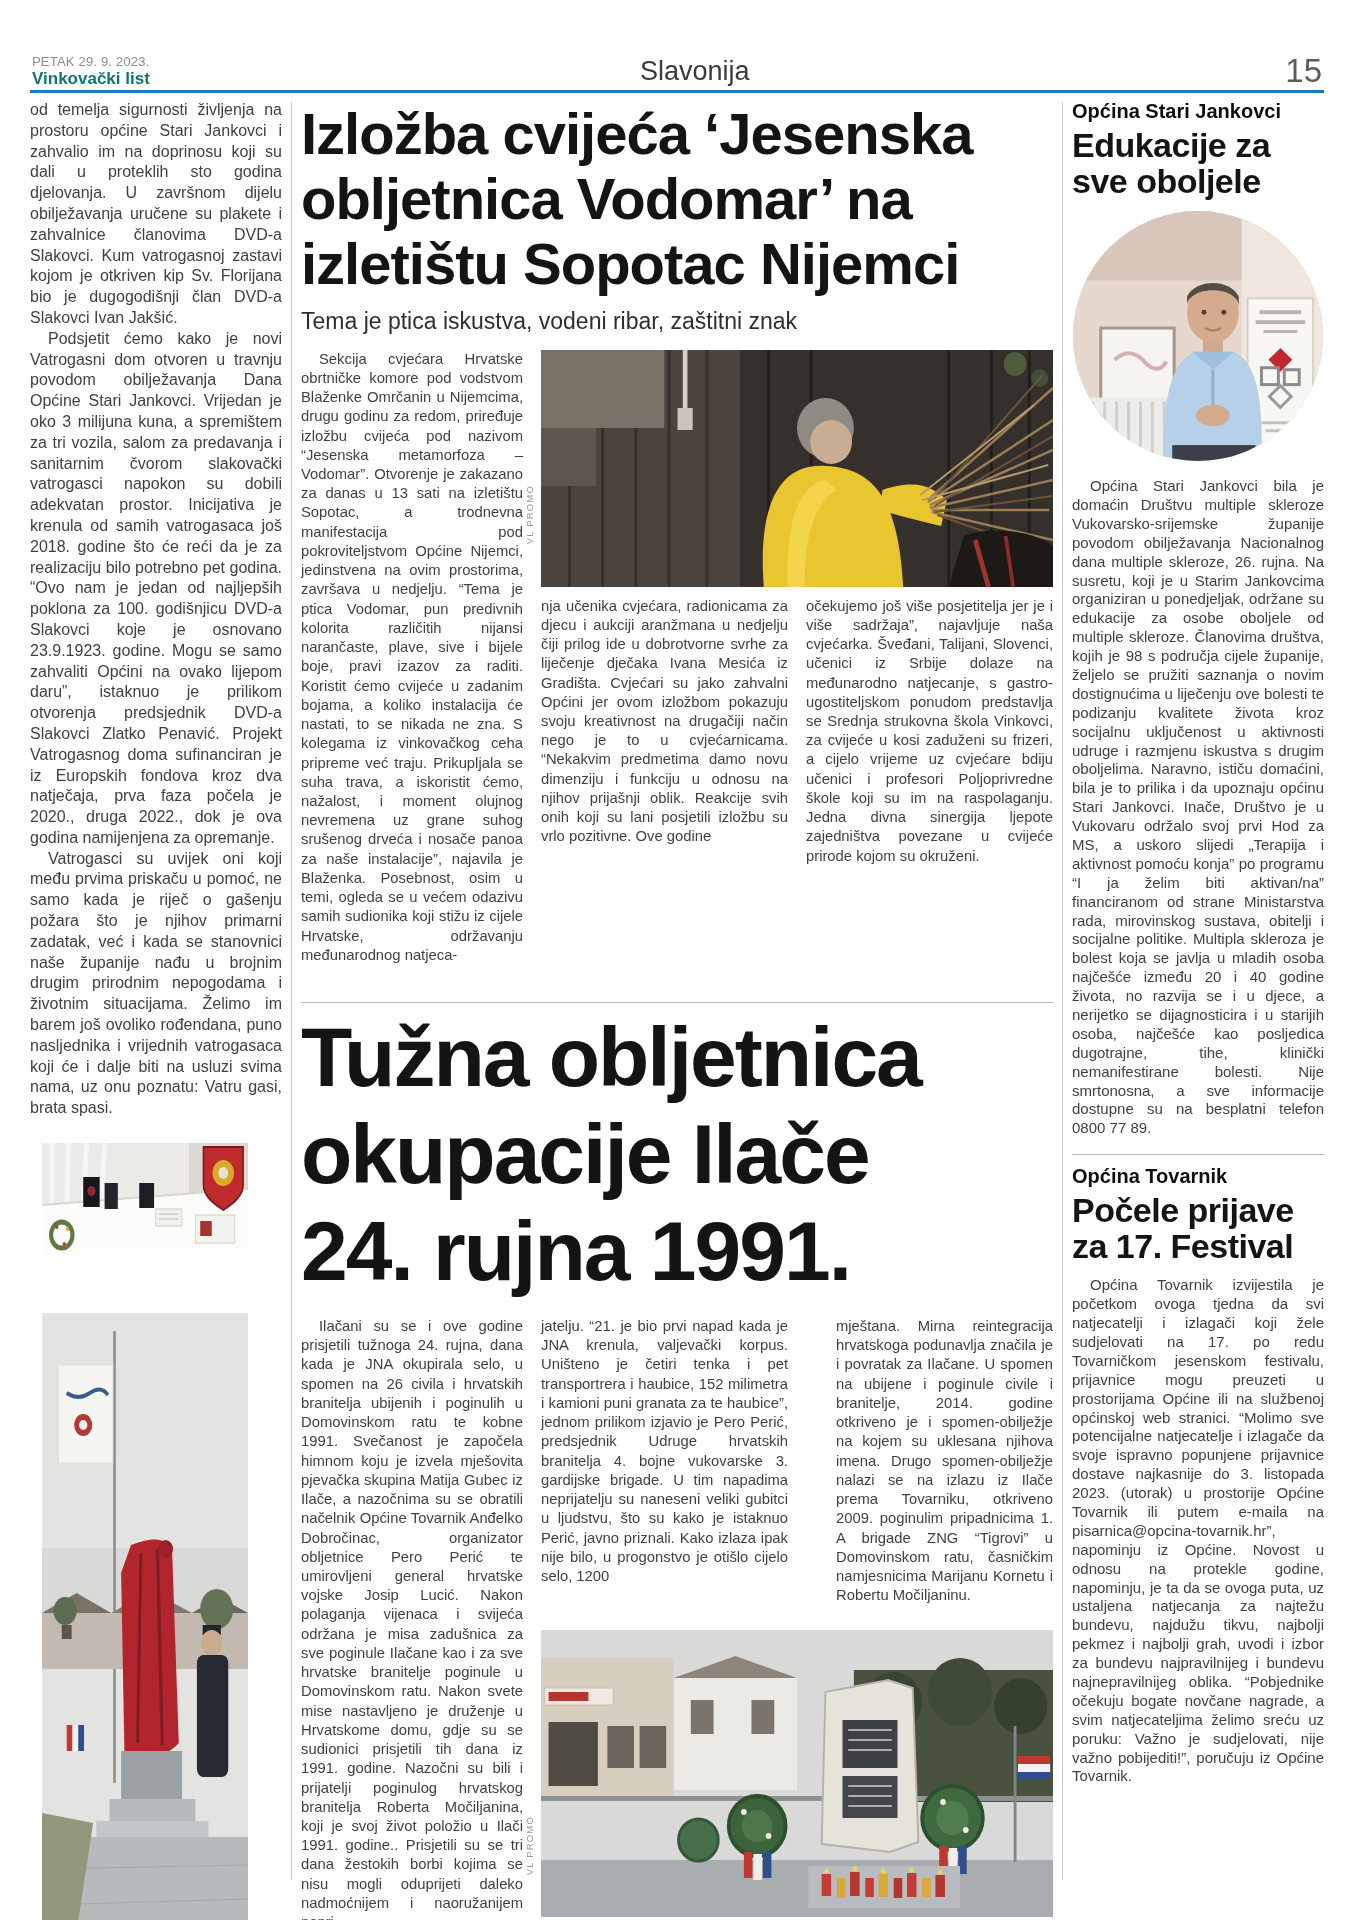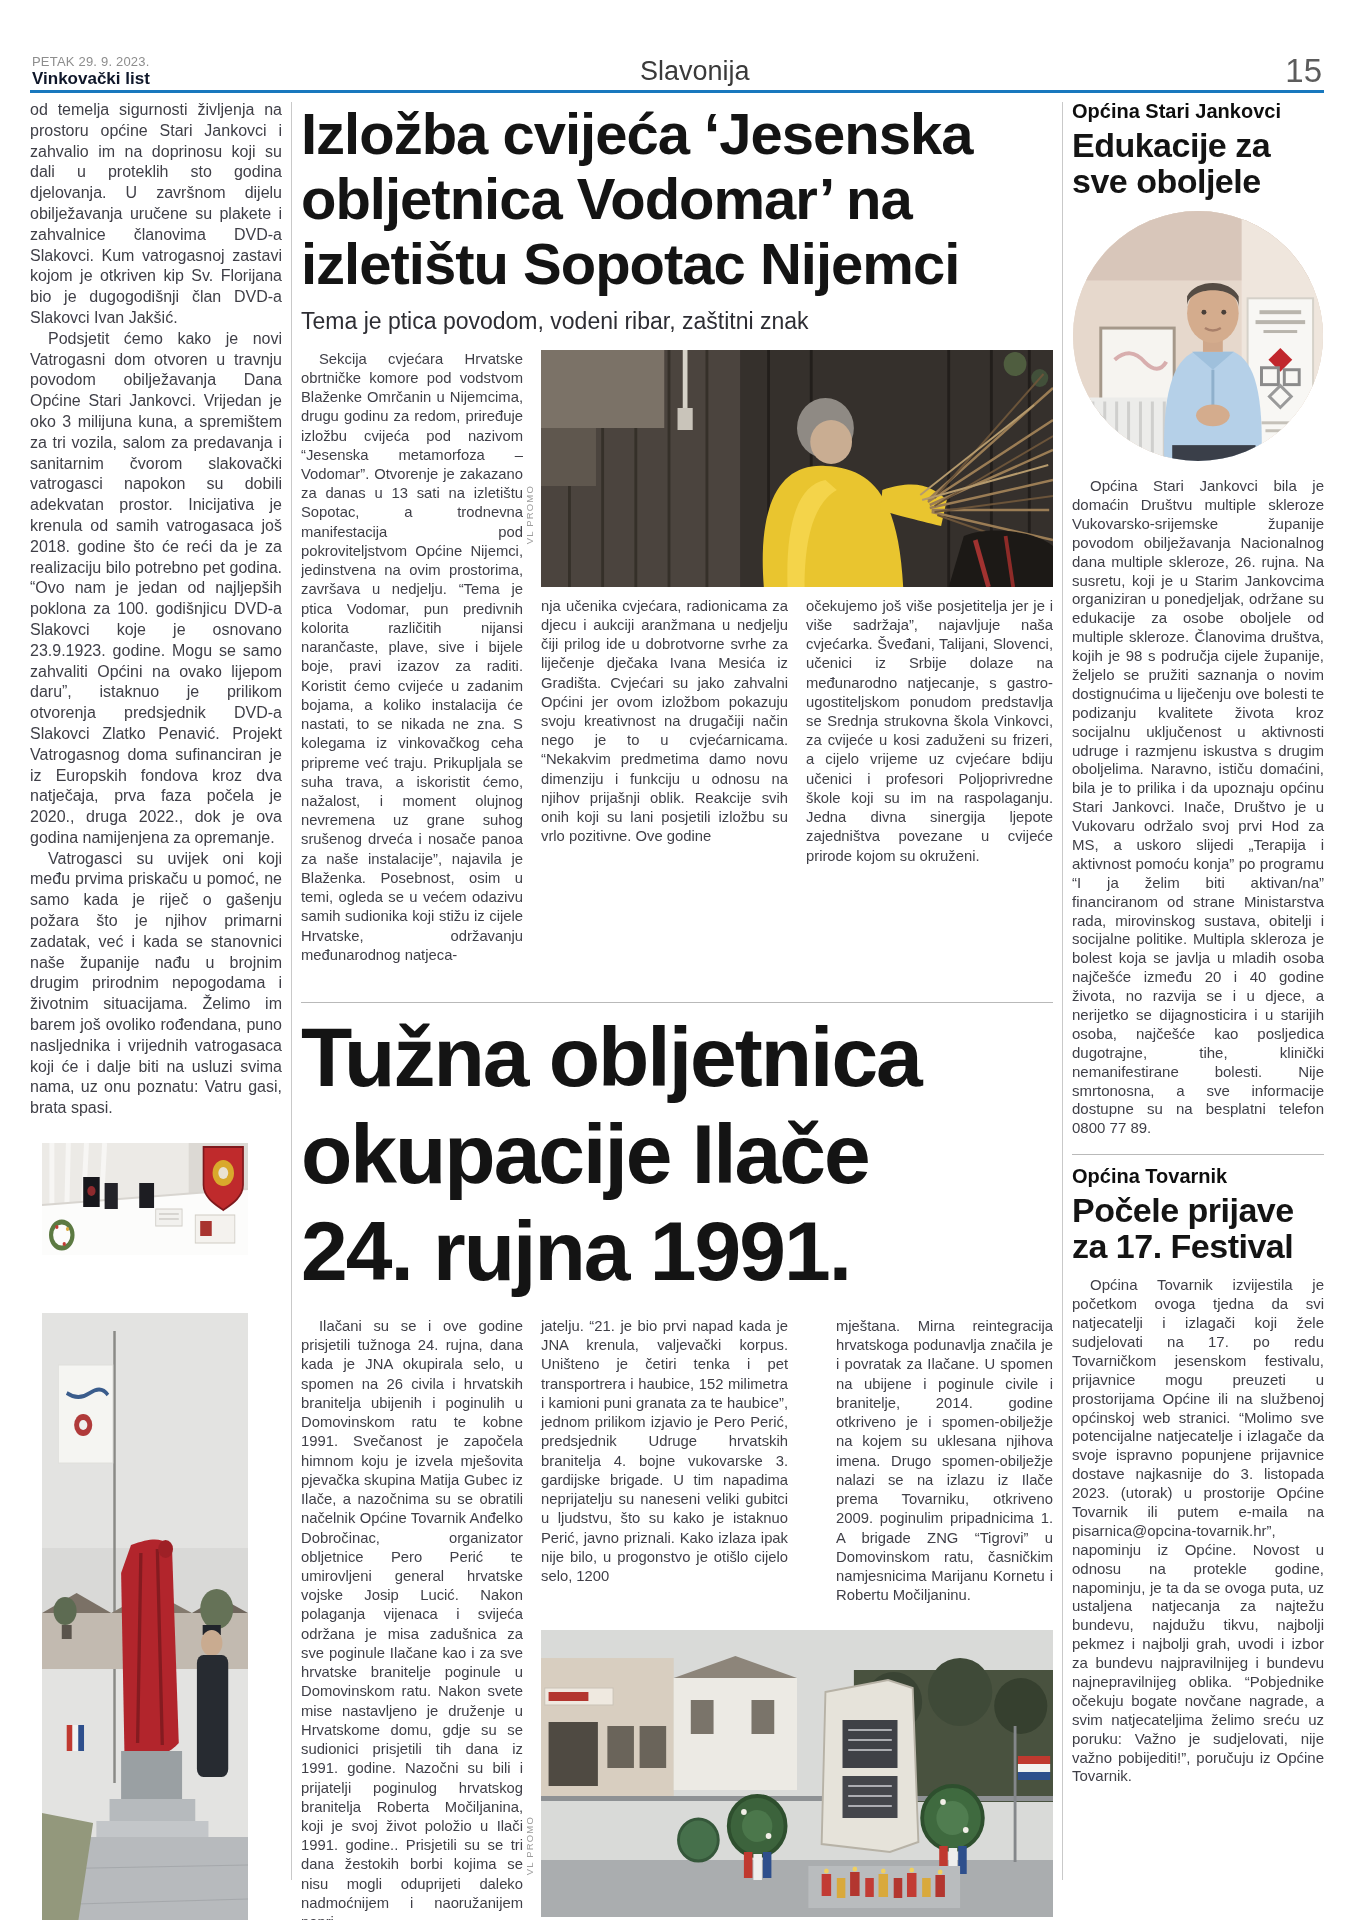--- a/index.html
+++ b/index.html
@@ -3,21 +3,21 @@
 <meta charset="utf-8">
 <style>
   html,body{margin:0;padding:0;}
   body{
     width:1354px;height:1920px;background:#ffffff;position:relative;overflow:hidden;
     font-family:"Liberation Sans","DejaVu Sans",sans-serif;color:#3f3f47;
   }
   .page{position:absolute;inset:0;}
   
   .date{position:absolute;left:32px;top:54px;font-size:13px;color:#8d8d8d;letter-spacing:.2px;}
-  .masthead{position:absolute;left:32px;top:69px;font-size:17px;font-weight:700;color:#0f172a;}
+  .masthead{position:absolute;left:32px;top:69px;font-size:17px;font-weight:700;color:#0f766e;}
   .section-name{position:absolute;left:640px;top:56px;width:320px;text-align:left;font-size:27px;color:#3a3a3a;}
   .page-num{position:absolute;right:32px;top:52px;font-size:33px;color:#5c5c5c;}
   .blue-rule{position:absolute;left:30px;right:30px;top:90px;height:3px;background:#1878be;}
   
   .content{position:absolute;top:100px;left:30px;right:30px;bottom:0;display:flex;}
   .vdiv{width:1px;background:#c9c9c9;margin:2px 9px 40px 9px;}
   .col-left{width:252px;flex:none;}
   .col-center{width:752px;flex:none;}
   .col-right{flex:1;min-width:0;}
   
@@ -146,21 +146,21 @@
     <div class="vdiv"></div>
 
     <div class="col-center">
 
       <div class="headline1">
         <div>Izložba cvijeća ‘Jesenska</div>
         <div>obljetnica Vodomar’ na</div>
         <div>izletištu Sopotac Nijemci</div>
       </div>
       <div class="subtitle">
-        <div>Tema je ptica povodom, vodeni ribar, zaštitni znak</div>
+        <div>Tema je ptica iskustva, vodeni ribar, zaštitni znak</div>
       </div>
 
       <div class="flower-body cbody">
         <div class="fb-col1 ind-first">Sekcija cvjećara Hrvatske obrtničke komore pod vodstvom Blaženke Omrčanin u Nijemcima, drugu godinu za redom, priređuje izložbu cvijeća pod nazivom “Jesenska metamorfoza – Vodomar”. Otvorenje je zakazano za danas u 13 sati na izletištu Sopotac, a trodnevna manifestacija pod pokroviteljstvom Općine Nijemci, jedinstvena na ovim prostorima, završava u nedjelju. “Tema je ptica Vodomar, pun predivnih kolorita različitih nijansi narančaste, plave, sive i bijele boje, pravi izazov za raditi. Koristit ćemo cvijeće u zadanim bojama, a koliko instalacija će nastati, to se nikada ne zna. S kolegama iz vinkovačkog ceha pripreme već traju. Prikupljala se suha trava, a iskoristit ćemo, nažalost, i moment olujnog nevremena uz grane suhog srušenog drveća i nosače panoa za naše instalacije”, najavila je Blaženka. Posebnost, osim u temi, ogleda se u većem odazivu samih sudionika koji stižu iz cijele Hrvatske, održavanju međunarodnog natjeca-</div>
 
         <div class="fb-photo photo-frame" style="overflow:visible;background:none;">
           <div class="photo-frame" style="width:100%;height:100%;">
             <svg width="100%" height="100%" viewBox="0 0 540 237" preserveAspectRatio="none">
               <rect width="540" height="237" fill="#35302c"></rect>
               <rect width="210" height="237" fill="#4b443e"></rect>

